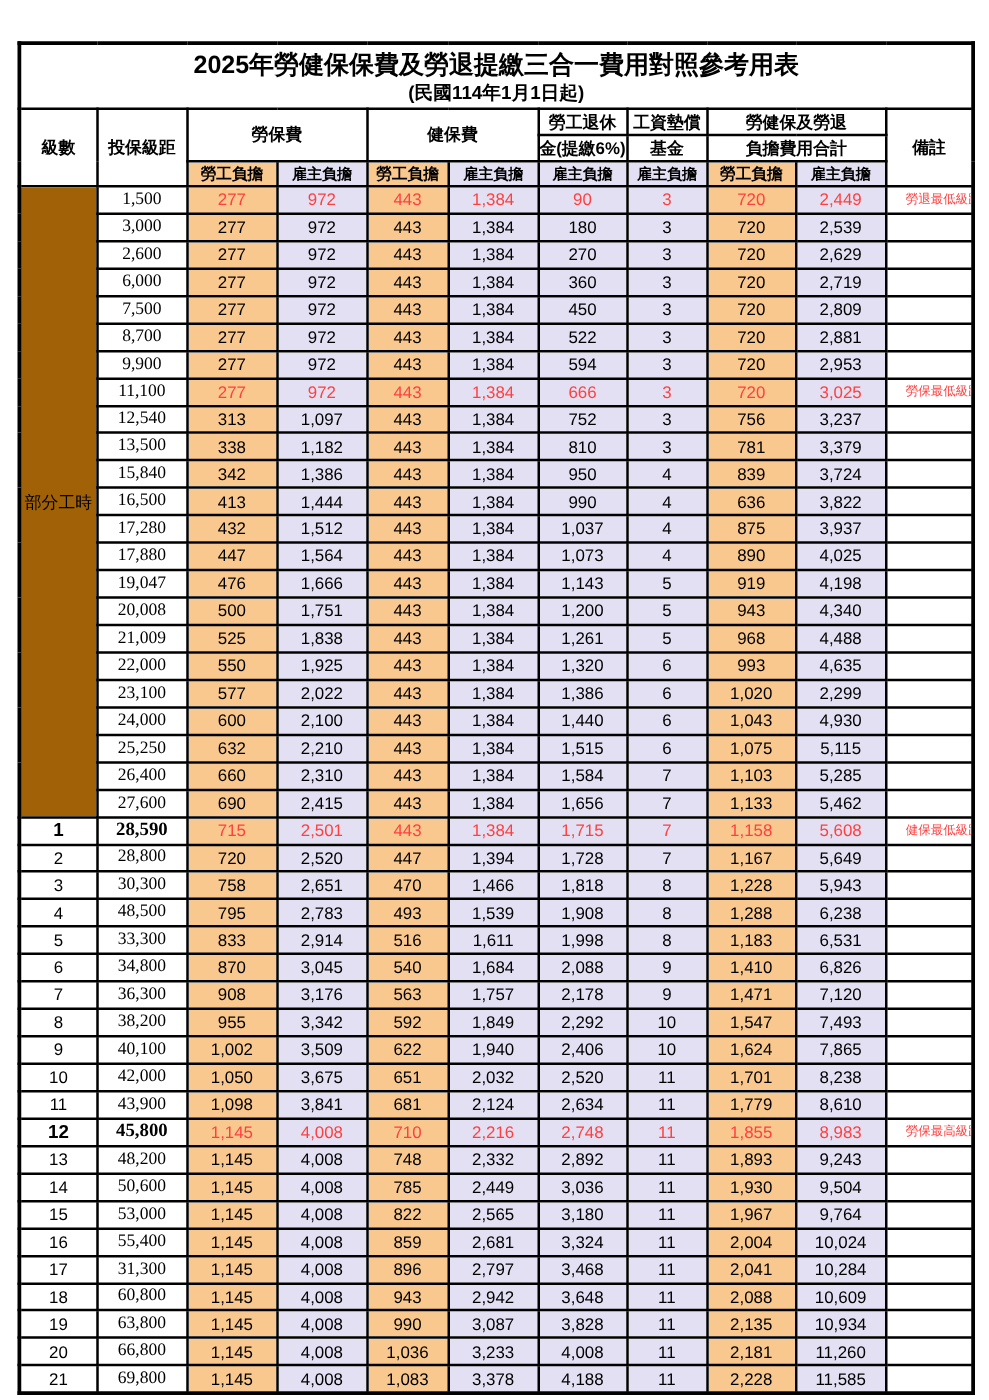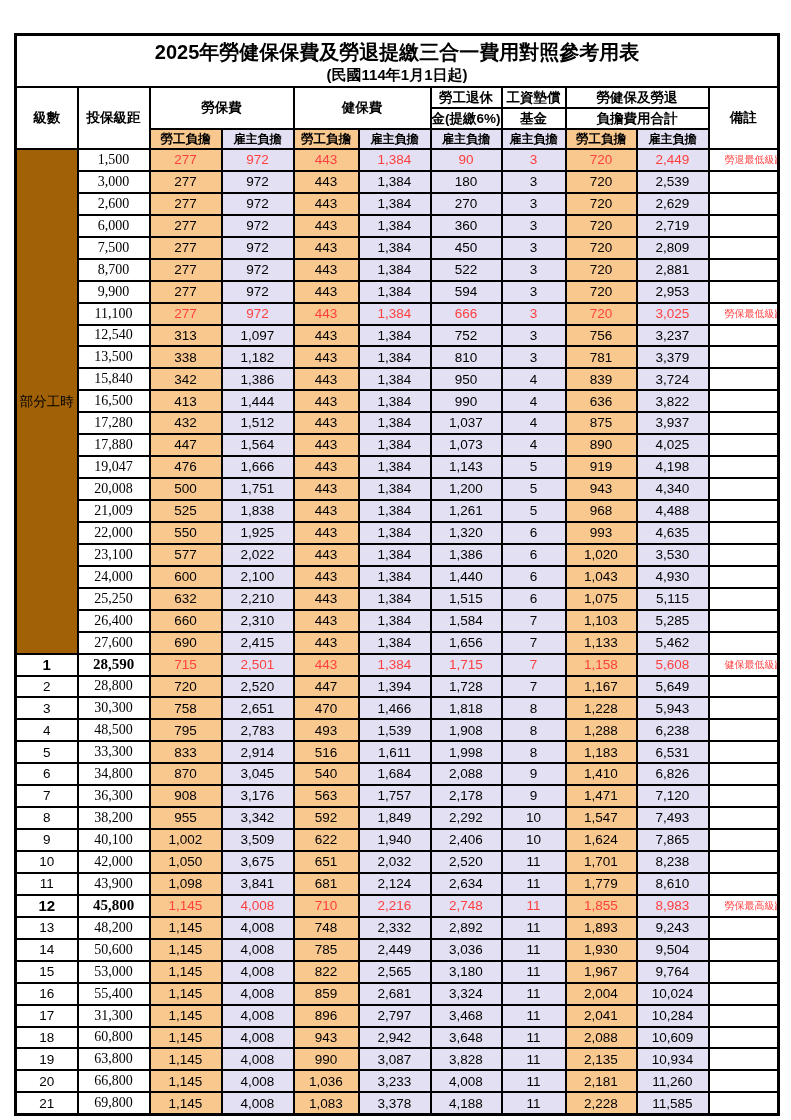--- a/index.html
+++ b/index.html
@@ -318,21 +318,21 @@
       </tr>
       <tr>
         <td class="c-bracket">23,100</td>
         <td class="emp">577</td>
         <td class="er">2,022</td>
         <td class="emp">443</td>
         <td class="er">1,384</td>
         <td class="er">1,386</td>
         <td class="er">6</td>
         <td class="emp">1,020</td>
-        <td class="er">3,530</td>
+        <td class="er">2,299</td>
         <td class="c-note"></td>
       </tr>
       <tr>
         <td class="c-bracket">24,000</td>
         <td class="emp">600</td>
         <td class="er">2,100</td>
         <td class="emp">443</td>
         <td class="er">1,384</td>
         <td class="er">1,440</td>
         <td class="er">6</td>

